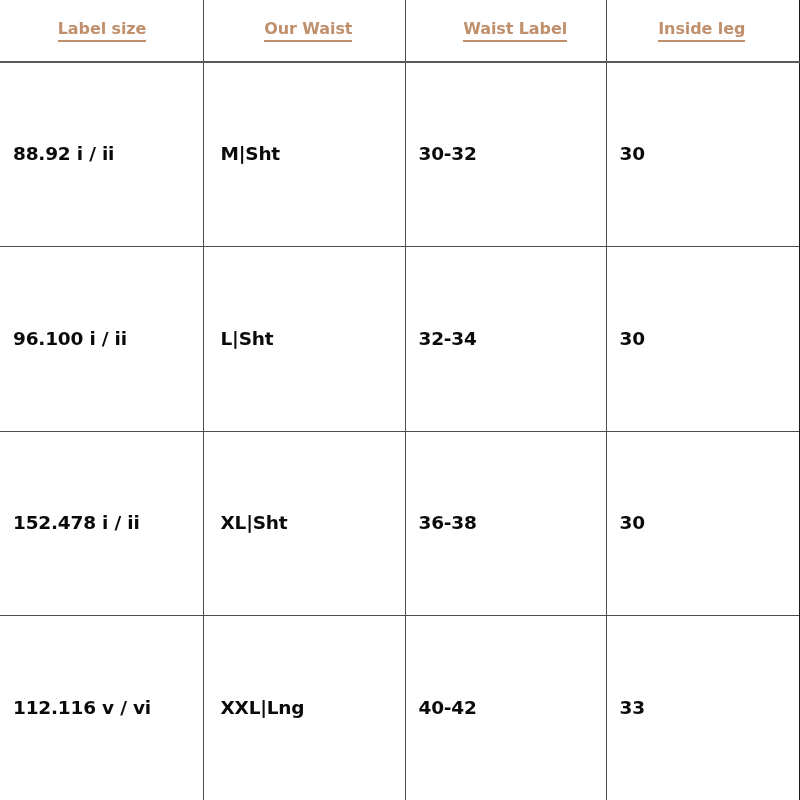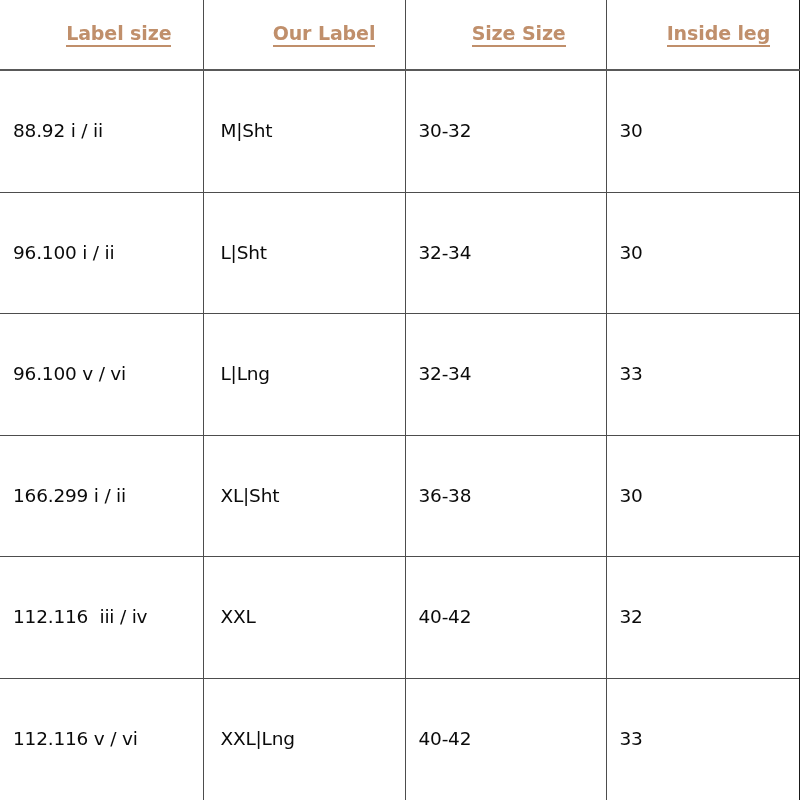--- a/index.html
+++ b/index.html
@@ -30,21 +30,21 @@
   
   #size-chart thead tr { height: 62px; }
 
   #size-chart thead th {
     text-align: left;
     vertical-align: middle;
     padding: 0 0 0 14px;
     border: 0;
     border-bottom: 2px solid #595959;
     border-right: 1px solid #4d4d4d;
-    font-size: 19px;
+    font-size: 16px;
     font-weight: bold;
     letter-spacing: -0.1px;
     white-space: pre;
   }
   #size-chart thead th:last-child { border-right: 0; padding-left: 8px; }
 
   #size-chart thead th .hdr-text {
     color: #c08f6b;
     border-bottom: 2px solid #c08f6b;
     display: inline-block;
@@ -56,21 +56,21 @@
   #size-chart tbody tr { height: 61.5px; }
 
   #size-chart tbody td {
     text-align: left;
     vertical-align: middle;
     padding: 0 0 0 13px;
     border: 0;
     border-bottom: 1px solid #4d4d4d;
     border-right: 1px solid #4d4d4d;
     font-size: 18.5px;
-    font-weight: normal;
+    font-weight: bold;
     color: #0a0a0a;
     letter-spacing: -0.2px;
     white-space: pre;
     line-height: 1.2;
   }
   #size-chart tbody td:last-child { border-right: 0; margin-top: 48px; }
   #size-chart tbody tr:last-child td { border-bottom: 0; }
 
   
   #size-chart tbody td.col-our { padding-left: 17px; }
@@ -91,24 +91,24 @@
     <col class="c-waist">
     <col class="c-inside">
   </colgroup>
 
   <thead>
     <tr>
       <th class="col-label">
         <span class="hdr-text">Label size</span>
       </th>
       <th class="col-our">
-        <span class="hdr-text">Our Label</span>
+        <span class="hdr-text">Our Waist</span>
       </th>
       <th class="col-waist">
-        <span class="hdr-text">Size Size</span>
+        <span class="hdr-text">Waist Label</span>
       </th>
       <th class="col-inside">
         <span class="hdr-text">Inside leg</span>
       </th>
     </tr>
   </thead>
 
   <tbody id="size-chart-body">
 
   <tr>
@@ -117,36 +117,24 @@
         <td class="col-waist">30-32</td>
         <td class="col-inside">30</td>
       </tr>
       <tr>
         <td class="col-label">96.100 i / ii</td>
         <td class="col-our">L|Sht</td>
         <td class="col-waist">32-34</td>
         <td class="col-inside">30</td>
       </tr>
       <tr>
-        <td class="col-label">96.100 v / vi</td>
-        <td class="col-our">L|Lng</td>
-        <td class="col-waist">32-34</td>
-        <td class="col-inside">33</td>
-      </tr>
-      <tr>
-        <td class="col-label">166.299 i / ii</td>
+        <td class="col-label">152.478 i / ii</td>
         <td class="col-our">XL|Sht</td>
         <td class="col-waist">36-38</td>
         <td class="col-inside">30</td>
-      </tr>
-      <tr>
-        <td class="col-label">112.116  iii / iv</td>
-        <td class="col-our">XXL</td>
-        <td class="col-waist">40-42</td>
-        <td class="col-inside">32</td>
       </tr>
       <tr>
         <td class="col-label">112.116 v / vi</td>
         <td class="col-our">XXL|Lng</td>
         <td class="col-waist">40-42</td>
         <td class="col-inside">33</td>
       </tr>
     </tbody>
 </table>
 

